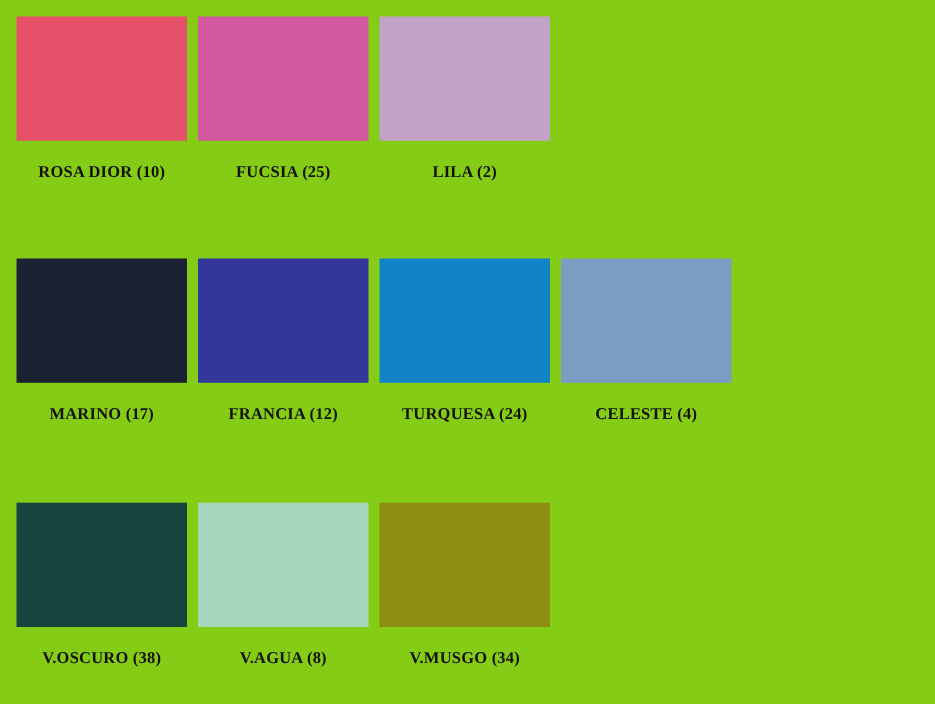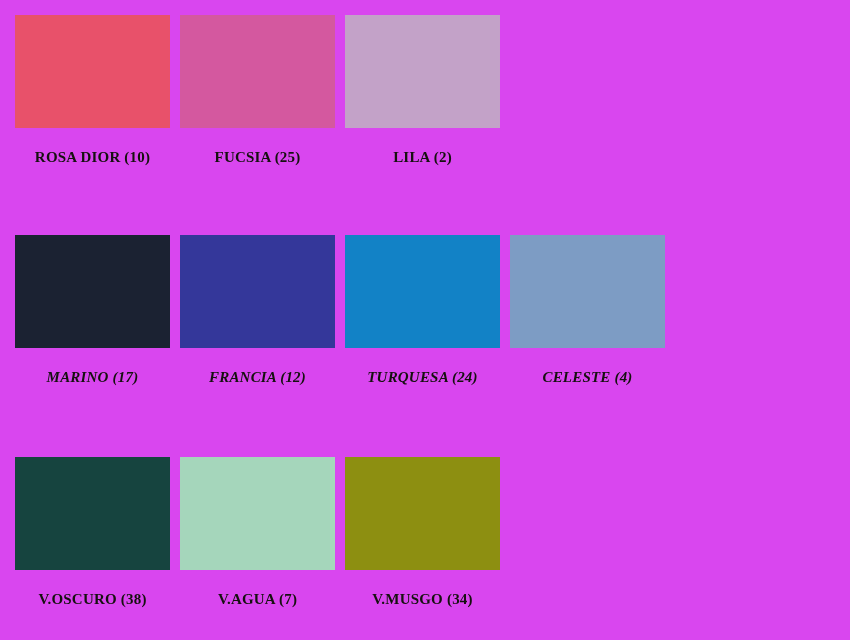--- a/index.html
+++ b/index.html
@@ -13,35 +13,35 @@
     height: 640px;
     overflow: hidden;
     font-family: "Liberation Serif", "DejaVu Serif", serif;
     -webkit-font-smoothing: antialiased;
   }
 
   #swatch-chart {
     position: relative;
     width: 850px;
     height: 640px;
-    background: #d946ef;
+    background: #84cc16;
   }
 
   .swatch-row {
     position: absolute;
     left: 0;
     width: 850px;
     display: flex;
     flex-direction: row;
     align-items: flex-start;
   }
 
   
   #swatch-row-1 { top: 15px; }
-  #swatch-row-2 { top: 235px; font-style: italic; }
+  #swatch-row-2 { top: 235px; }
   #swatch-row-3 { top: 457px; }
 
   .swatch-cell {
     width: 155px;
     margin-right: 10px;
     display: flex;
     flex-direction: column;
     align-items: center;
     flex: 0 0 auto;
   }
@@ -106,21 +106,21 @@
     </div>
   </div>
 
   <div class="swatch-row" id="swatch-row-3">
     <div class="swatch-cell">
       <span class="swatch-chip" style="background-color: rgb(22, 68, 63);"></span>
       <span class="swatch-label">V.OSCURO (38)</span>
     </div>
     <div class="swatch-cell">
       <span class="swatch-chip" style="background-color: rgb(165, 214, 187);"></span>
-      <span class="swatch-label">V.AGUA (7)</span>
+      <span class="swatch-label">V.AGUA (8)</span>
     </div>
     <div class="swatch-cell">
       <span class="swatch-chip" style="background-color: rgb(141, 143, 17);"></span>
       <span class="swatch-label">V.MUSGO (34)</span>
     </div>
   </div>
 
 </div>
 
 </body></html>

